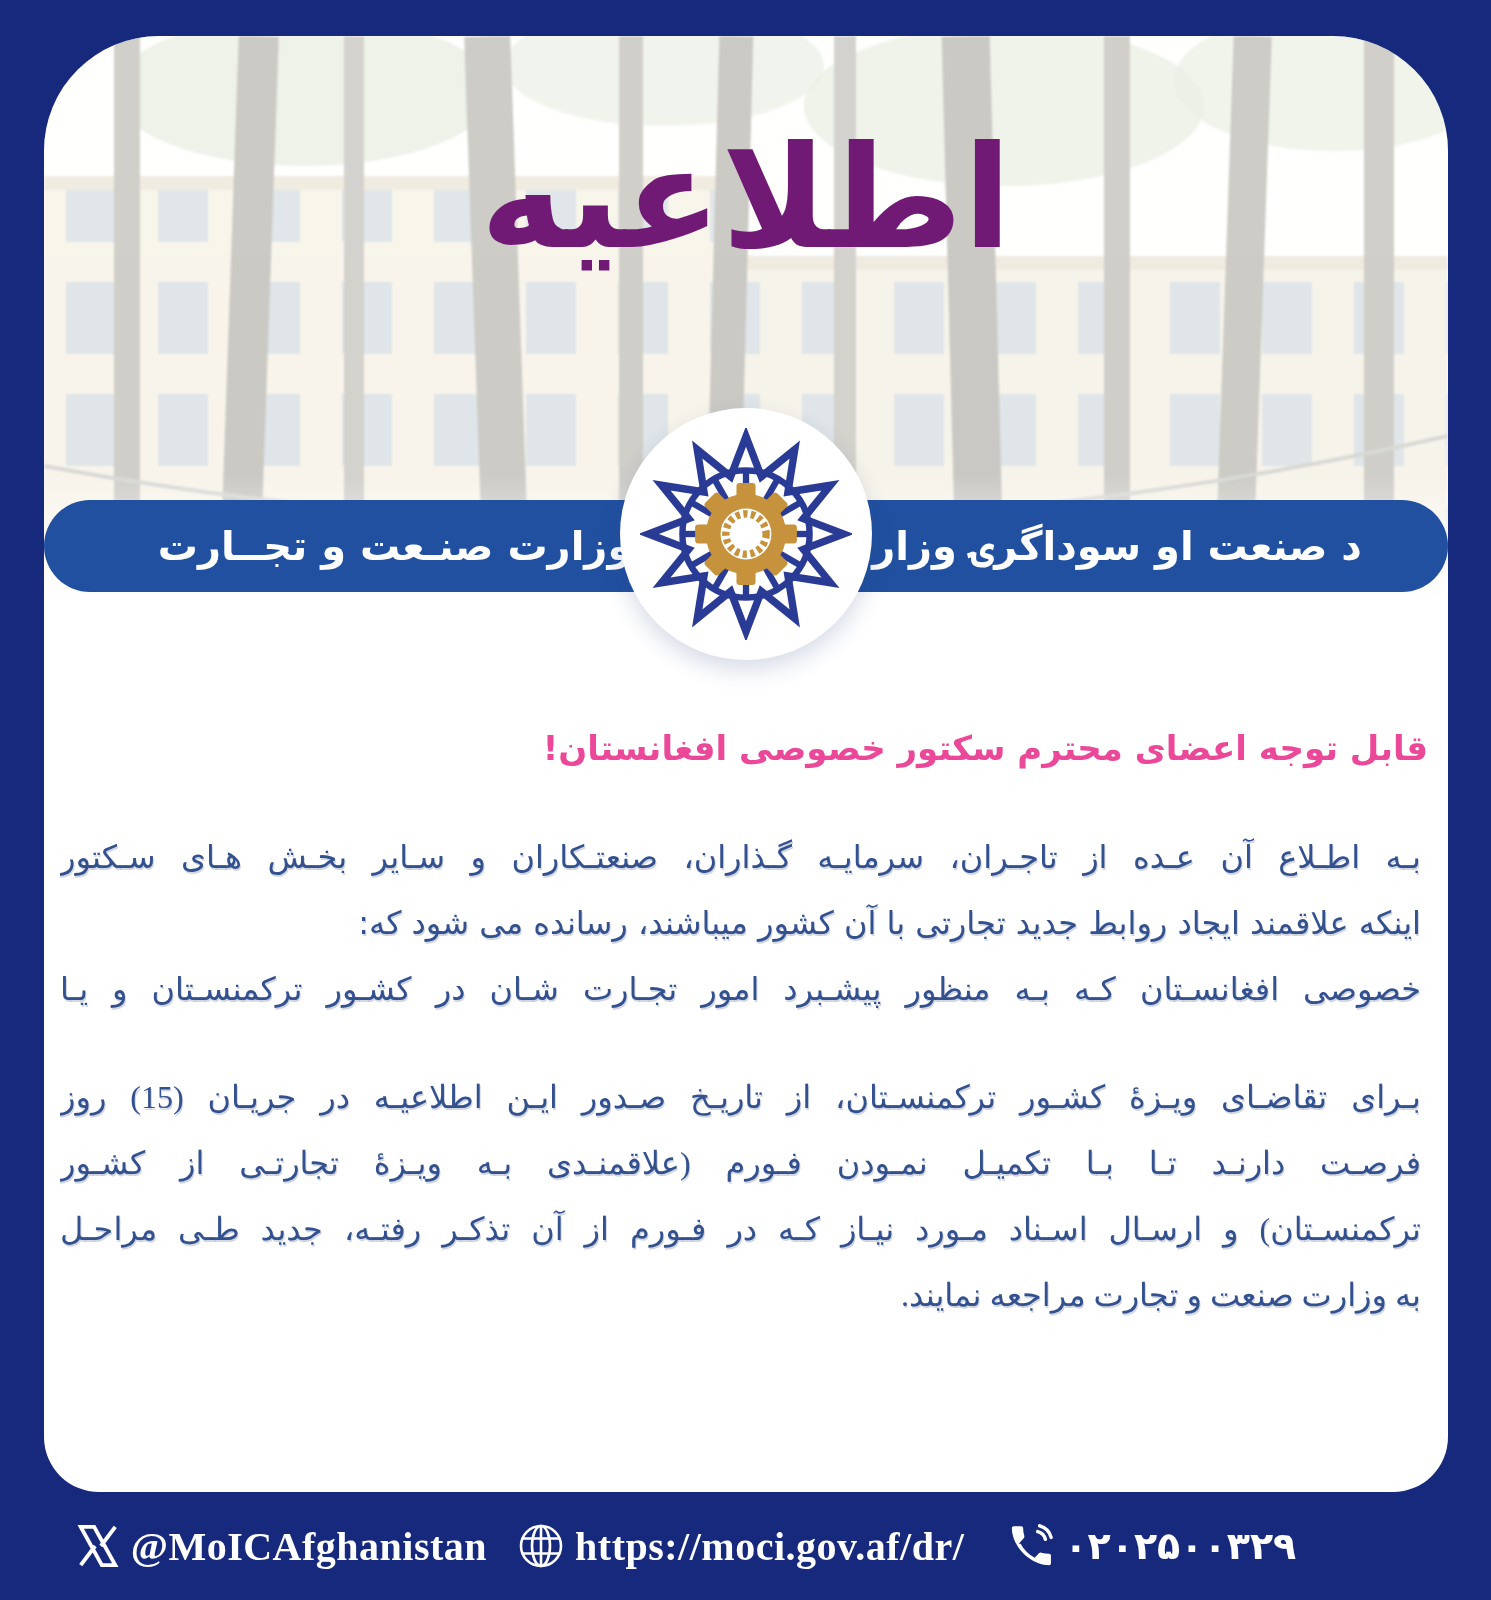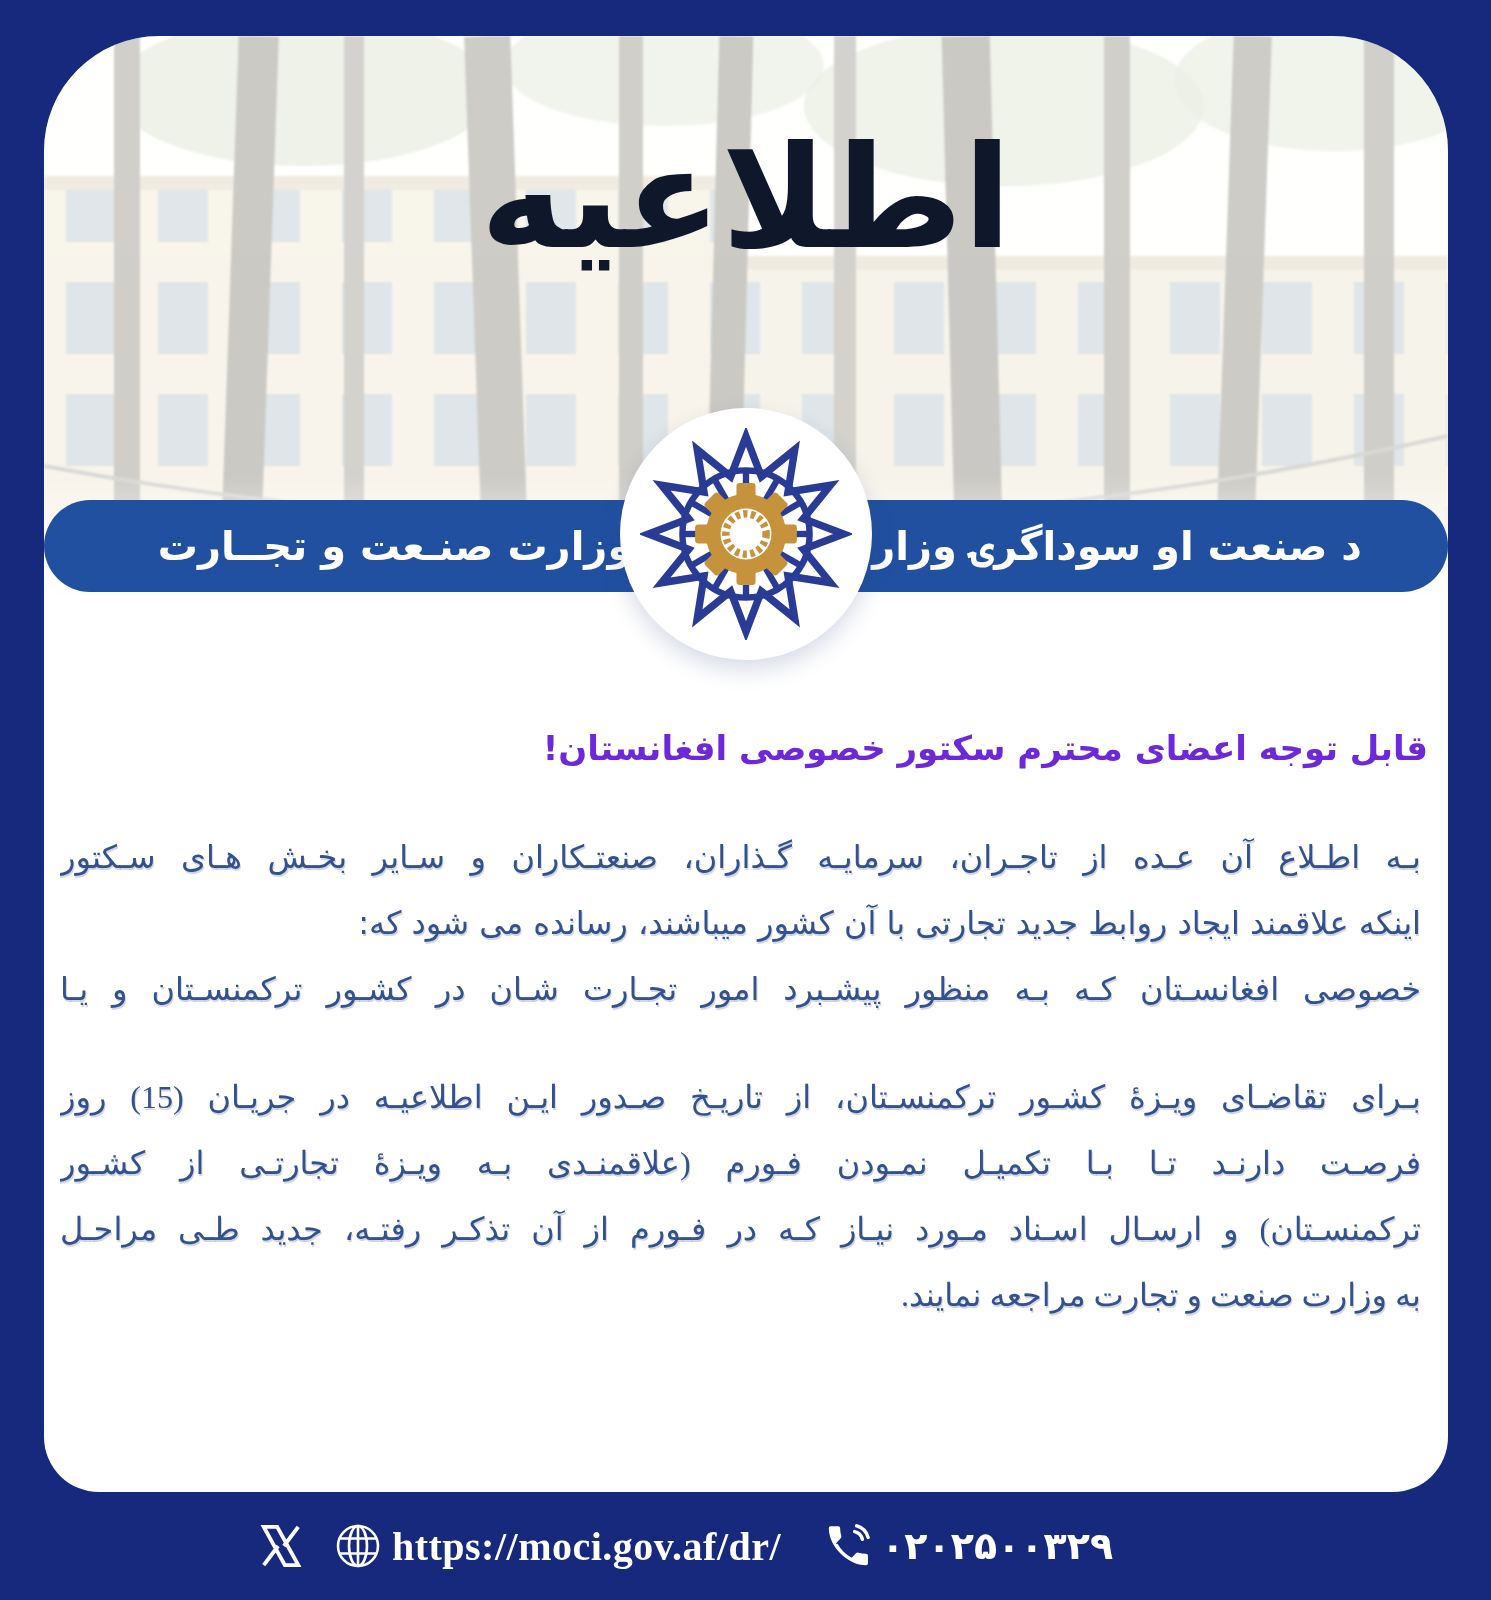--- a/index.html
+++ b/index.html
@@ -11,35 +11,35 @@
         border-radius:115px 115px 55px 55px;overflow:hidden;}
 
   
   .photo{position:absolute;top:0;left:0;width:100%;height:560px;opacity:.32;filter:blur(1px);}
   .photo svg{display:block;width:100%;height:100%;}
   .photo-fade{position:absolute;top:440px;left:0;width:100%;height:120px;
         background:linear-gradient(rgba(255,255,255,0),#ffffff);}
 
   
   .title{position:absolute;top:70px;left:0;width:100%;text-align:center;
-        font-size:142px;font-weight:bold;color:#0f172a;line-height:1.3;}
+        font-size:142px;font-weight:bold;color:#701a75;line-height:1.3;}
 
   
   .banner{position:absolute;top:464px;left:0;width:100%;height:92px;background:#2150a0;
         border-radius:46px;display:flex;color:#ffffff;font-weight:bold;font-size:40px;}
   .banner-half{width:50%;display:flex;align-items:center;justify-content:center;}
 
   
   .logo-circle{position:absolute;top:372px;left:50%;transform:translateX(-50%);
         width:252px;height:252px;background:#ffffff;border-radius:50%;z-index:3;
         box-shadow:0 10px 22px rgba(40,60,120,.18);display:flex;align-items:center;justify-content:center;}
 
   
   .salutation{position:absolute;top:692px;right:20px;left:20px;text-align:right;
-        font-size:34px;font-weight:bold;color:#6d28d9;}
+        font-size:34px;font-weight:bold;color:#ec4899;}
   .para{position:absolute;right:27px;left:16px;color:#33518f;font-size:32px;
         text-shadow:1px 1.5px 0 rgba(130,140,165,.35);}
   .para1{top:788px;}
   .para2{top:1028px;font-family:Liberation Serif, serif;}
   .line{height:66px;line-height:66px;overflow:hidden;text-align:justify;}
   .line.justify{text-align-last:justify;}
   .line.last{text-align:right;text-align-last:right;}
 
   
   .footer{position:absolute;left:0;bottom:0;width:100%;height:108px;background:#16297d;
@@ -154,20 +154,21 @@
       <div class="line last">به وزارت صنعت و تجارت مراجعه نمایند.</div>
     </div>
   </div>
 
   <div class="footer">
     <span class="item">
       <svg class="ic" width="46" height="46" viewBox="0 0 48 48">
         <path d="M6 4 L20 4 L42 44 L28 44 Z M42 4 L27 24 M6 44 L21 24" fill="none" stroke="#ffffff" stroke-width="4"></path>
       </svg>
     </span>
+    <span class="item latin gap-s">@MoICAfghanistan</span>
     <span class="item gap-m">
       <svg class="ic" width="48" height="48" viewBox="0 0 48 48">
         <g fill="none" stroke="#ffffff" stroke-width="2.6">
           <circle cx="24" cy="24" r="20"></circle>
           <ellipse cx="24" cy="24" rx="9" ry="20"></ellipse>
           <path d="M5.5 16.5 H42.5 M5.5 31.5 H42.5 M24 4 V44"></path>
         </g>
       </svg>
     </span>
     <span class="item latin gap-s">https://moci.gov.af/dr/</span>

